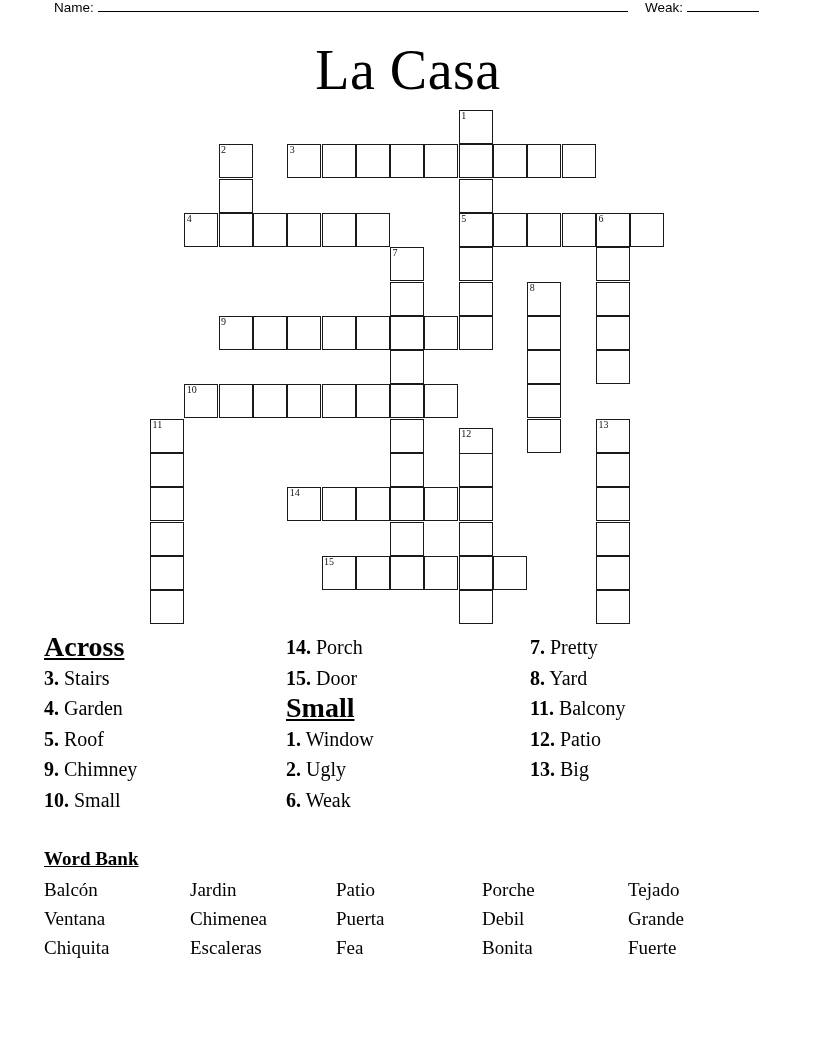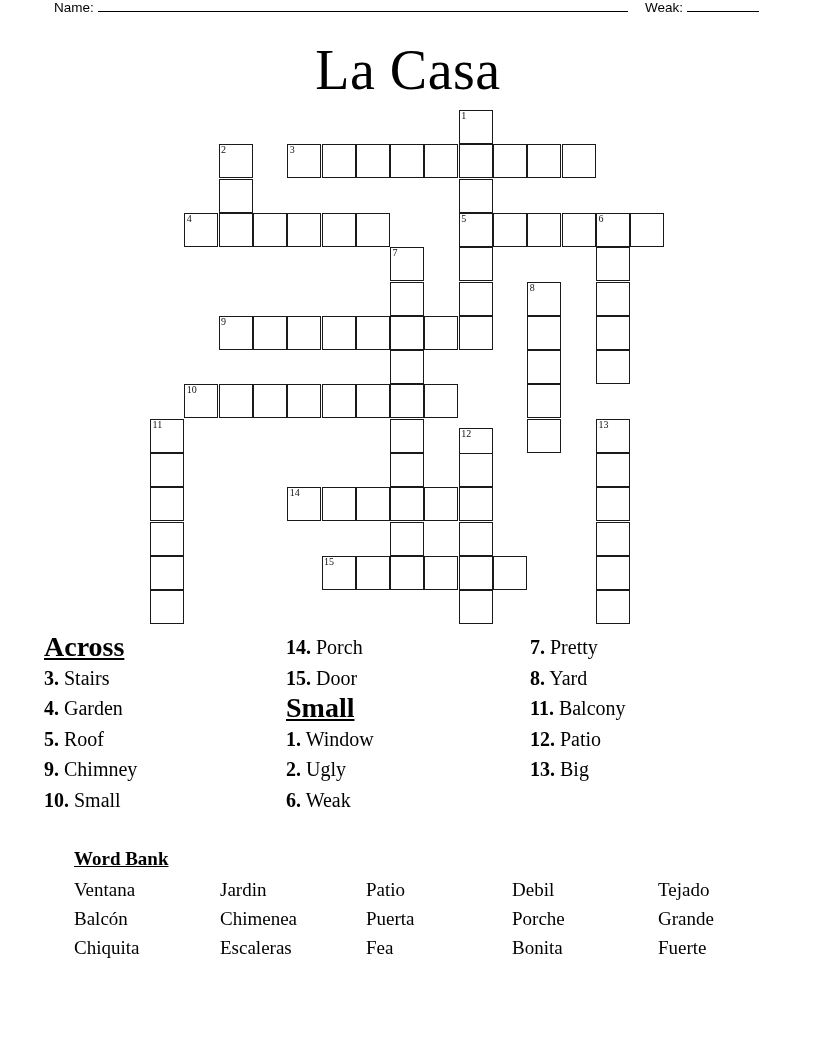--- a/index.html
+++ b/index.html
@@ -99,21 +99,20 @@
   }
   .clue-line { display: block; white-space: nowrap; }
   .clue-num { font-weight: bold; }
 
   
   #wordbank {
     position: absolute;
     left: 44px;
     top: 845px;
     width: 740px;
-    margin-left: 30px;
   }
   .wb-head {
     font-weight: bold;
     text-decoration: underline;
     font-size: 19px;
     line-height: 28px;
     display: block;
   }
   .wb-grid {
     display: flex;
@@ -280,37 +279,37 @@
       <span class="clue-line"><span class="clue-num">11.</span><span> Balcony</span></span>
       <span class="clue-line"><span class="clue-num">12.</span><span> Patio</span></span>
       <span class="clue-line"><span class="clue-num">13.</span><span> Big</span></span>
     </div>
   </div>
 
 <div id="wordbank">
   <span class="wb-head">Word Bank</span>
   <div class="wb-grid">
       <div class="wb-col">
+        <span class="wb-word">Balcón</span>
         <span class="wb-word">Ventana</span>
-        <span class="wb-word">Balcón</span>
         <span class="wb-word">Chiquita</span>
       </div>
       <div class="wb-col">
         <span class="wb-word">Jardin</span>
         <span class="wb-word">Chimenea</span>
         <span class="wb-word">Escaleras</span>
       </div>
       <div class="wb-col">
         <span class="wb-word">Patio</span>
         <span class="wb-word">Puerta</span>
         <span class="wb-word">Fea</span>
       </div>
       <div class="wb-col">
+        <span class="wb-word">Porche</span>
         <span class="wb-word">Debil</span>
-        <span class="wb-word">Porche</span>
         <span class="wb-word">Bonita</span>
       </div>
       <div class="wb-col">
         <span class="wb-word">Tejado</span>
         <span class="wb-word">Grande</span>
         <span class="wb-word">Fuerte</span>
       </div>
     </div>
 </div>
 

